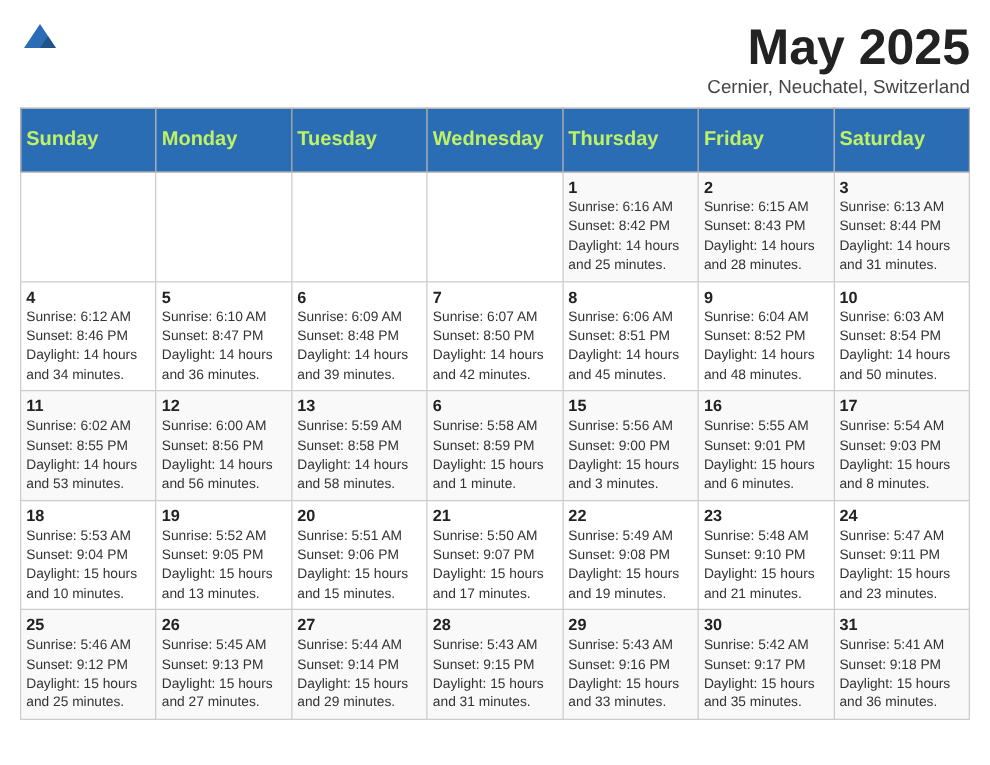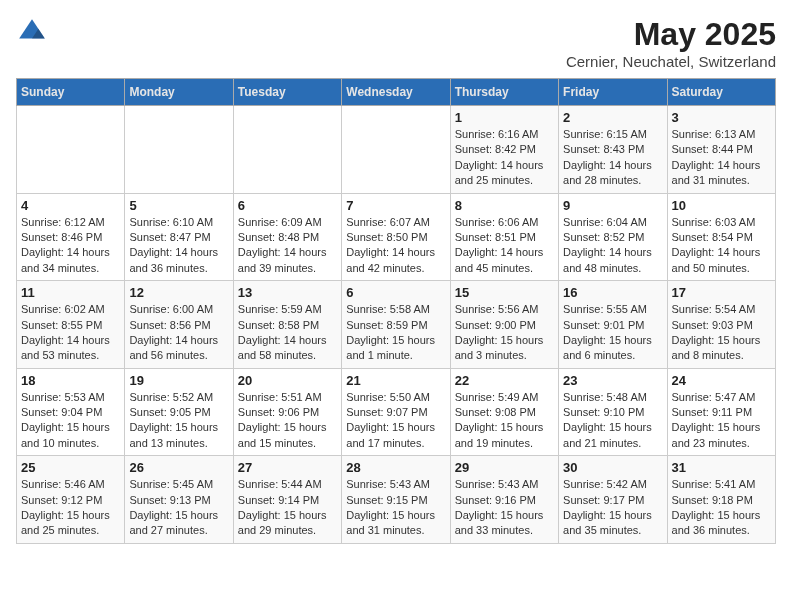--- a/index.html
+++ b/index.html
@@ -28,40 +28,40 @@
     }
     .logo-icon {
       width: 32px;
       height: 32px;
       margin-right: 4px;
     }
     .title-block {
       text-align: right;
     }
     .title-block h1 {
-      font-size: 32px;
+      font-size: 40px;
       font-weight: bold;
       color: #222;
     }
     .title-block h2 {
       font-size: 15px;
       color: #444;
       font-weight: normal;
     }
     table {
       width: 100%;
       border-collapse: collapse;
       font-size: 11px;
     }
     thead tr th {
       background-color: #2a6db5;
-      color: #e5e5e5;
-      padding: 6px 4px;
+      color: #bef264;
+      padding: 16px 4px;
       text-align: left;
-      font-size: 12px;
+      font-size: 16px;
       font-weight: bold;
       border: 1px solid #aaa;
     }
     tbody tr td {
       border: 1px solid #ccc;
       vertical-align: top;
       padding: 4px 4px;
       min-height: 80px;
       height: 85px;
       background: #fff;

